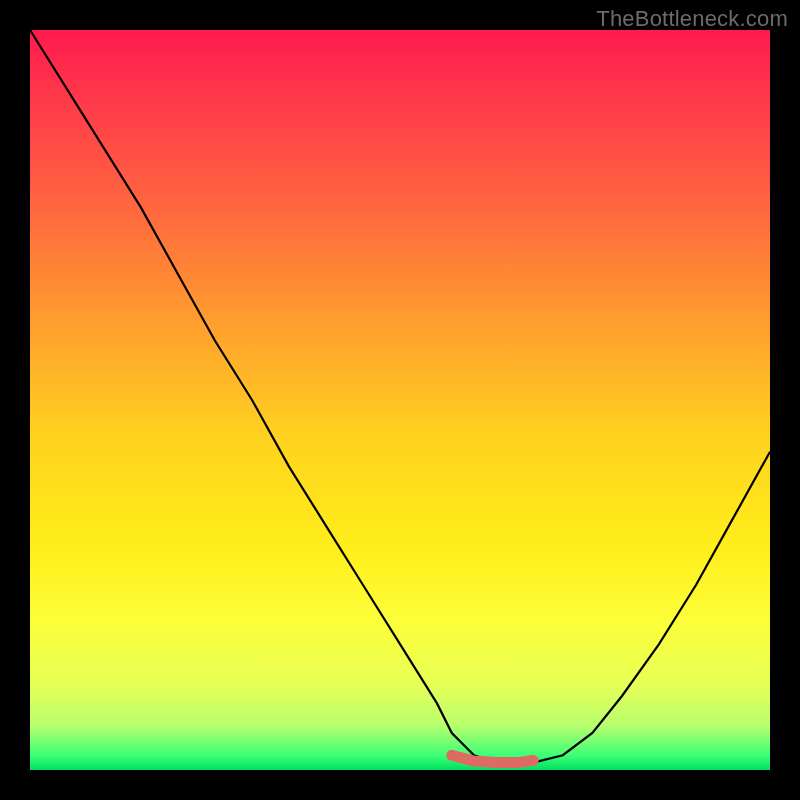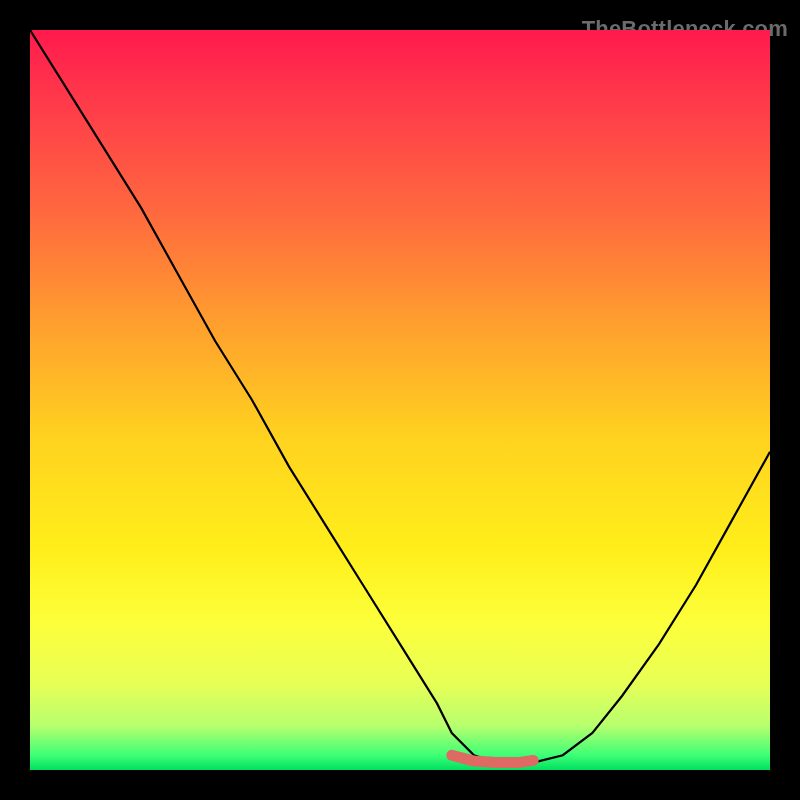--- a/index.html
+++ b/index.html
@@ -35,25 +35,25 @@
       #ffee1a 70%,
       #fcff3a 80%,
       #e9ff55 88%,
       #b8ff6e 94%,
       #3eff76 98%,
       #00e060 100%
     );
   }
   .watermark {
     position: absolute;
-    top: 16px;
+    top: 6px;
     right: 12px;
     color: #6b6b6b;
     font-size: 22px;
-    font-weight: 700;
+    font-weight: 400;
     letter-spacing: 0.2px;
     user-select: none;
   }
   svg.curve {
     position: absolute;
     left: 0;
     top: 0;
     width: 740px;
     height: 740px;
   }

